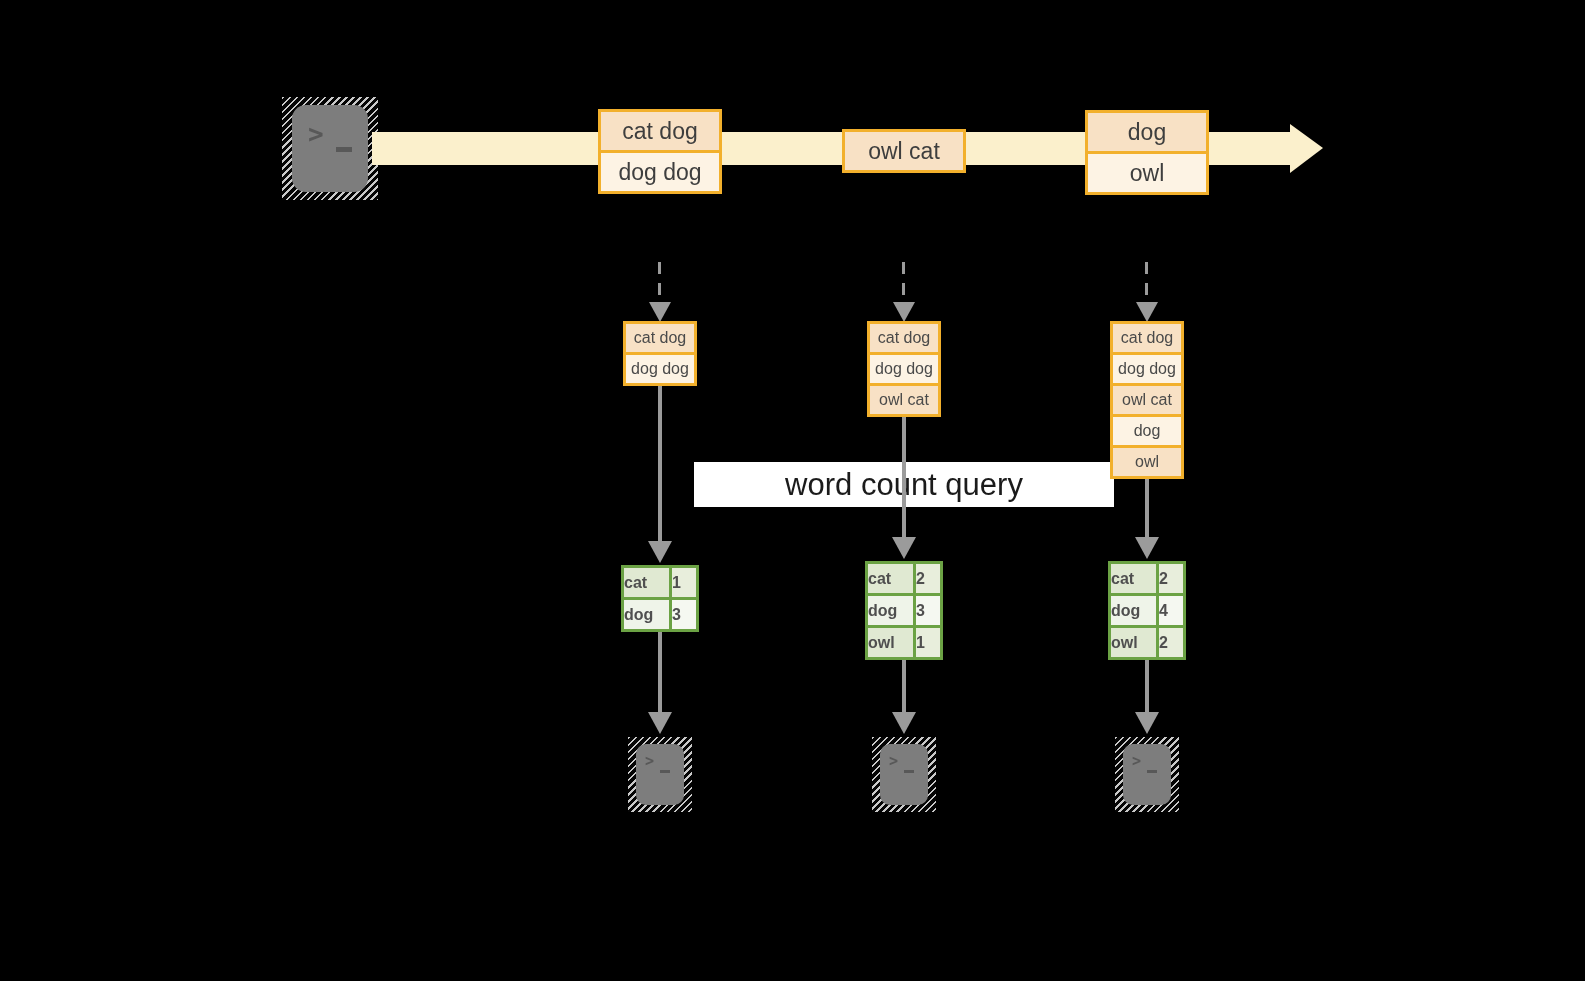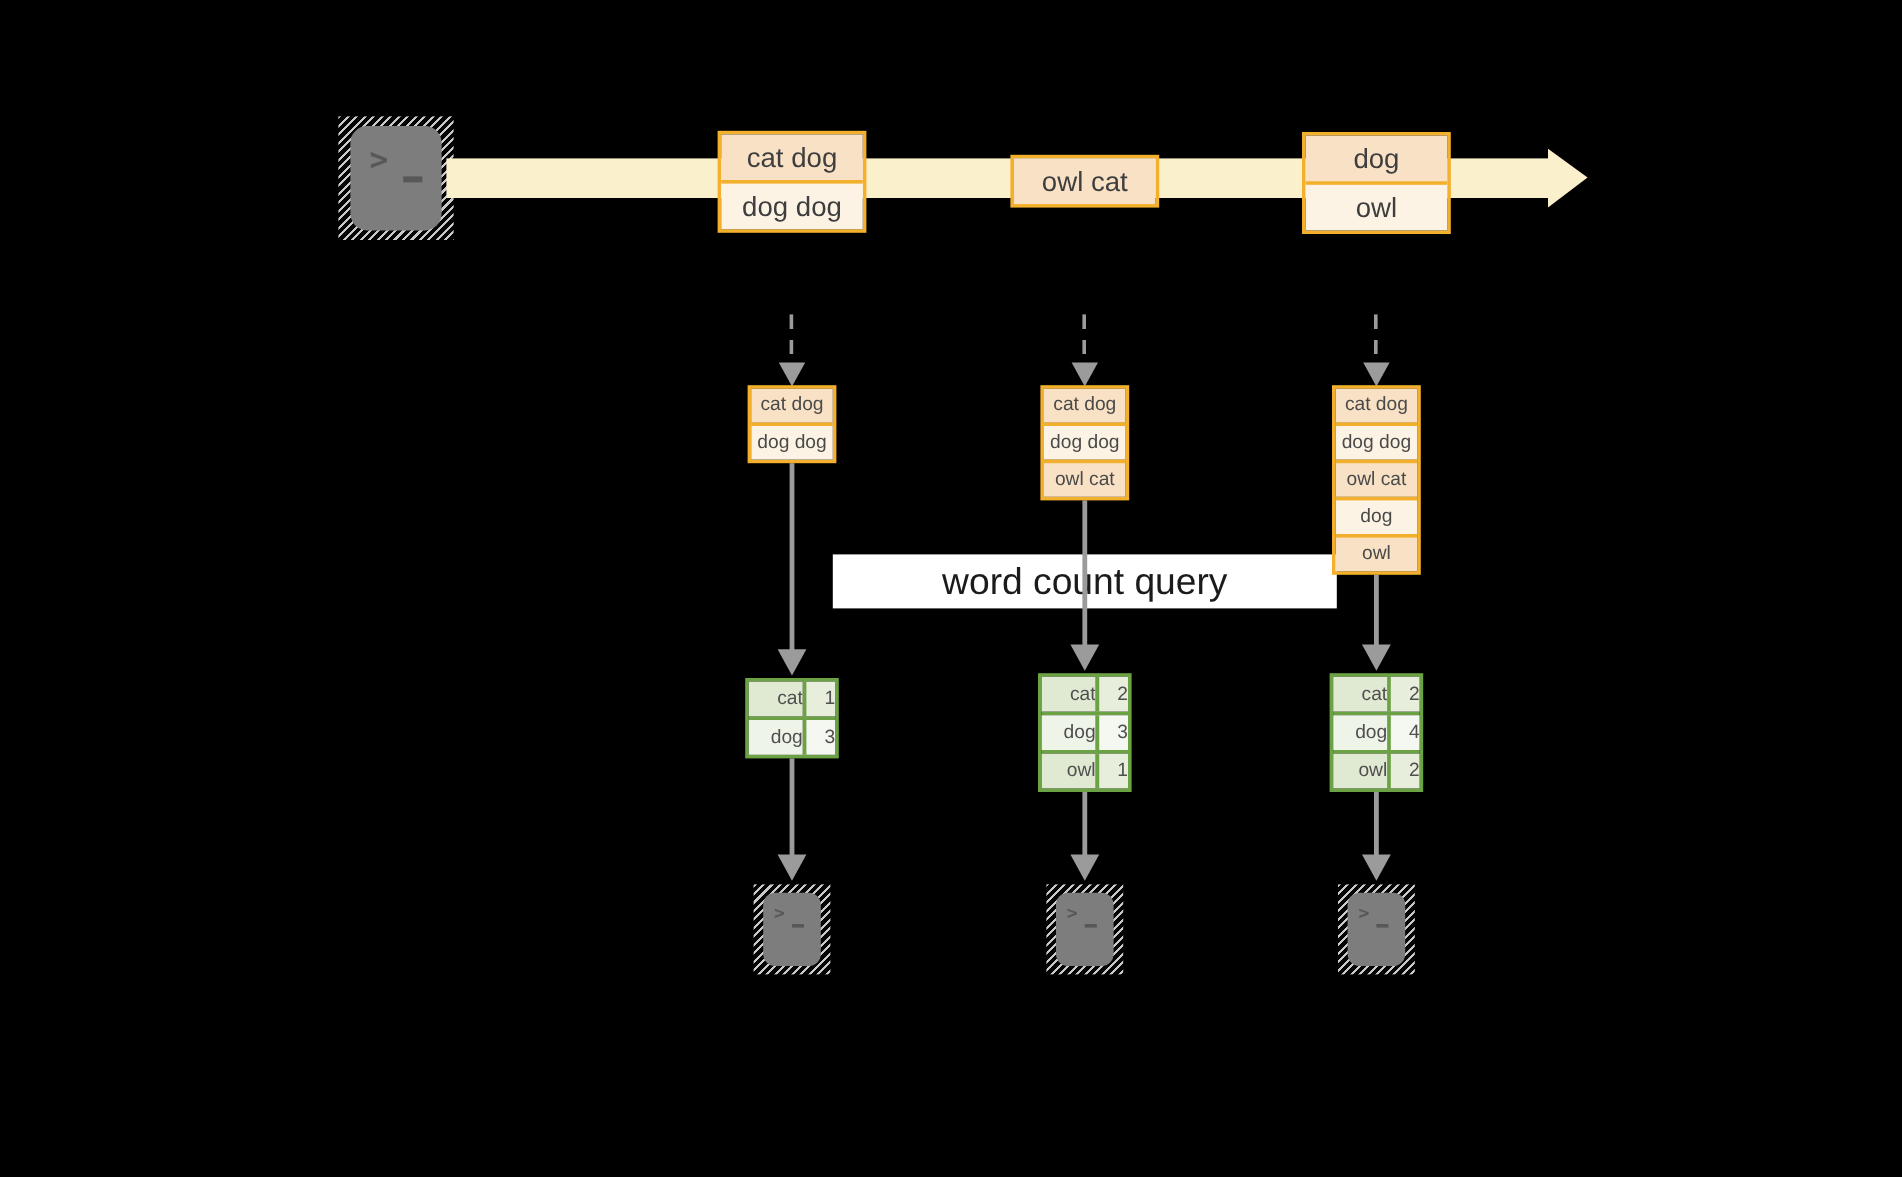--- a/index.html
+++ b/index.html
@@ -83,21 +83,21 @@
   .banner{
     position:absolute;left:694px;top:462px;width:420px;height:45px;background:#fff;z-index:1;
     display:flex;align-items:center;justify-content:center;
     font-size:31px;font-weight:300;color:#1b1b1b;
   }
   
   .wtable{position:absolute;border:3px solid var(--green);z-index:3;}
   .trow{display:flex;}
   .trow + .trow{border-top:3px solid var(--green);}
   .trow .word,.trow .num{
-    height:29px;line-height:29px;text-align:right;font-size:16px;color:#4f4f4f;
+    height:29px;line-height:29px;text-align:left;font-size:16px;color:#4f4f4f;font-weight:bold;
   }
   .trow .word{width:45px;}
   .trow .num{width:24px;border-left:3px solid var(--green);}
   .trow:nth-child(odd) .word{background:var(--gdark);}
   .trow:nth-child(odd) .num{background:var(--gdarknum);}
   .trow:nth-child(even) .word{background:var(--glight);}
   .trow:nth-child(even) .num{background:var(--glightnum);}
 </style>
 </head>
 <body>

